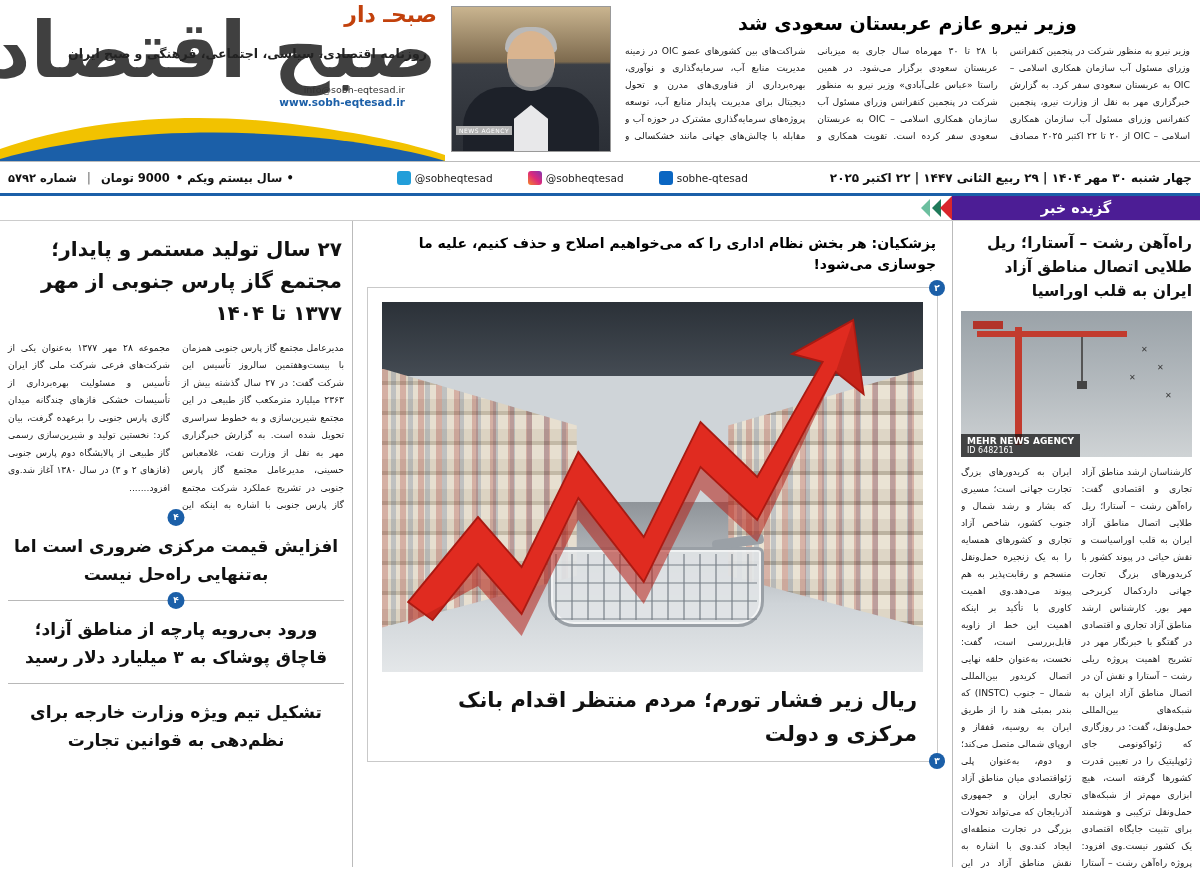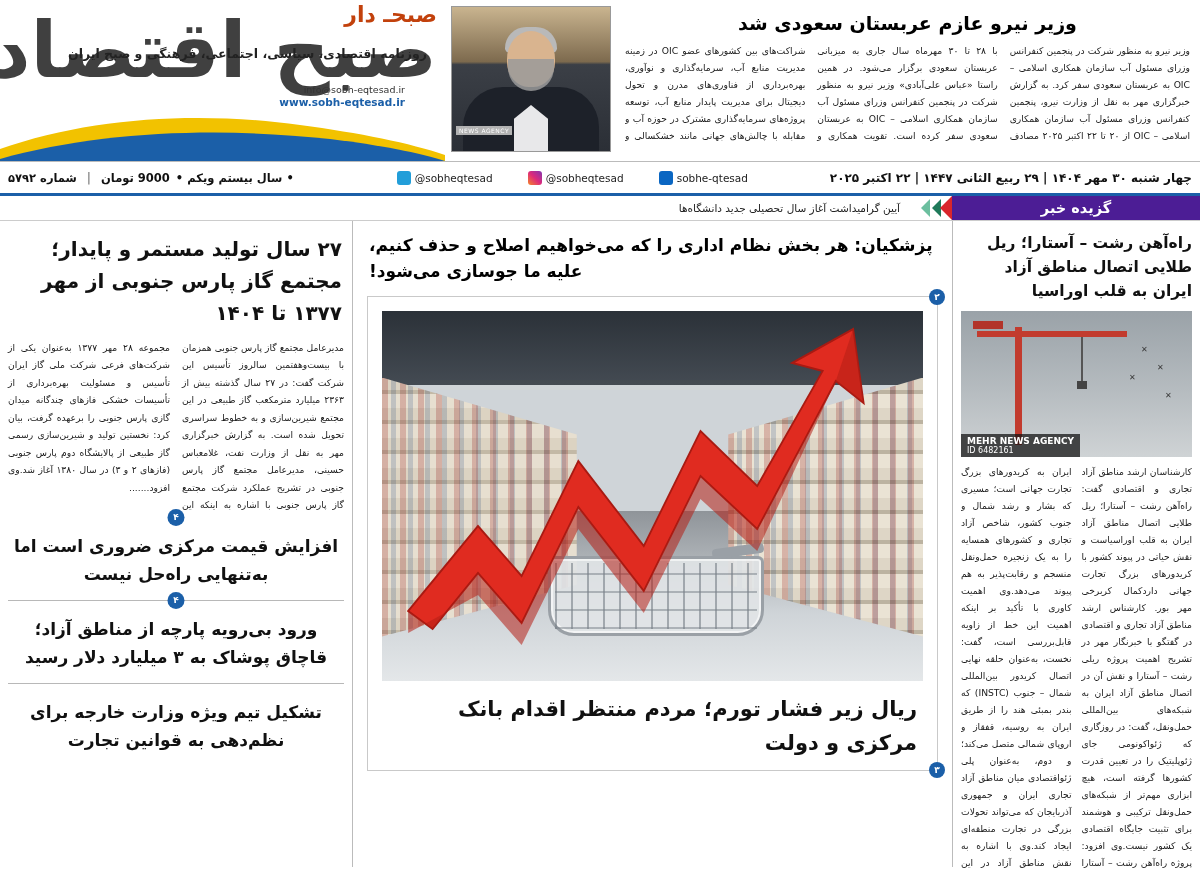--- a/index.html
+++ b/index.html
@@ -413,23 +413,23 @@
     text-align: justify;
     column-count: 2;
     column-gap: 10px;
     color: #1a1a1a;
     height: 455px;
     overflow: hidden;
   }
 
   
   .c-headline {
-    font-size: 17px;
-    font-weight: bold;
-    text-align: left;
+    font-size: 14px;
+    font-weight: bold;
+    text-align: right;
     line-height: 1.5;
     margin: 6px 6px 12px 6px;
     color: #000;
   }
   .c-figure {
     border: 1px solid #c9c9c9;
     padding: 14px 14px 10px 14px;
     box-sizing: border-box;
     position: relative;
     margin: 0 4px;
@@ -646,21 +646,20 @@
       <span>شماره ۵۷۹۲</span>
     </div>
   </div>
 
   <div class="substrip">
     <div class="gozide">گزیده خبر</div>
     <div class="chevrons">
       <span class="chev"></span>
       <span class="chev light"></span>
     </div>
-    <div class="uni-note">آیین گرامیداشت آغاز سال تحصیلی جدید دانشگاه‌ها</div>
   </div>
 
   <div class="content">
 
     <div class="col-right">
       <div class="r-title">راه‌آهن رشت – آستارا؛ ریل طلایی اتصال مناطق آزاد ایران به قلب اوراسیا</div>
       <div class="r-photo">
         <div class="crane-counter"></div>
         <div class="crane-jib"></div>
         <div class="crane-mast"></div>

